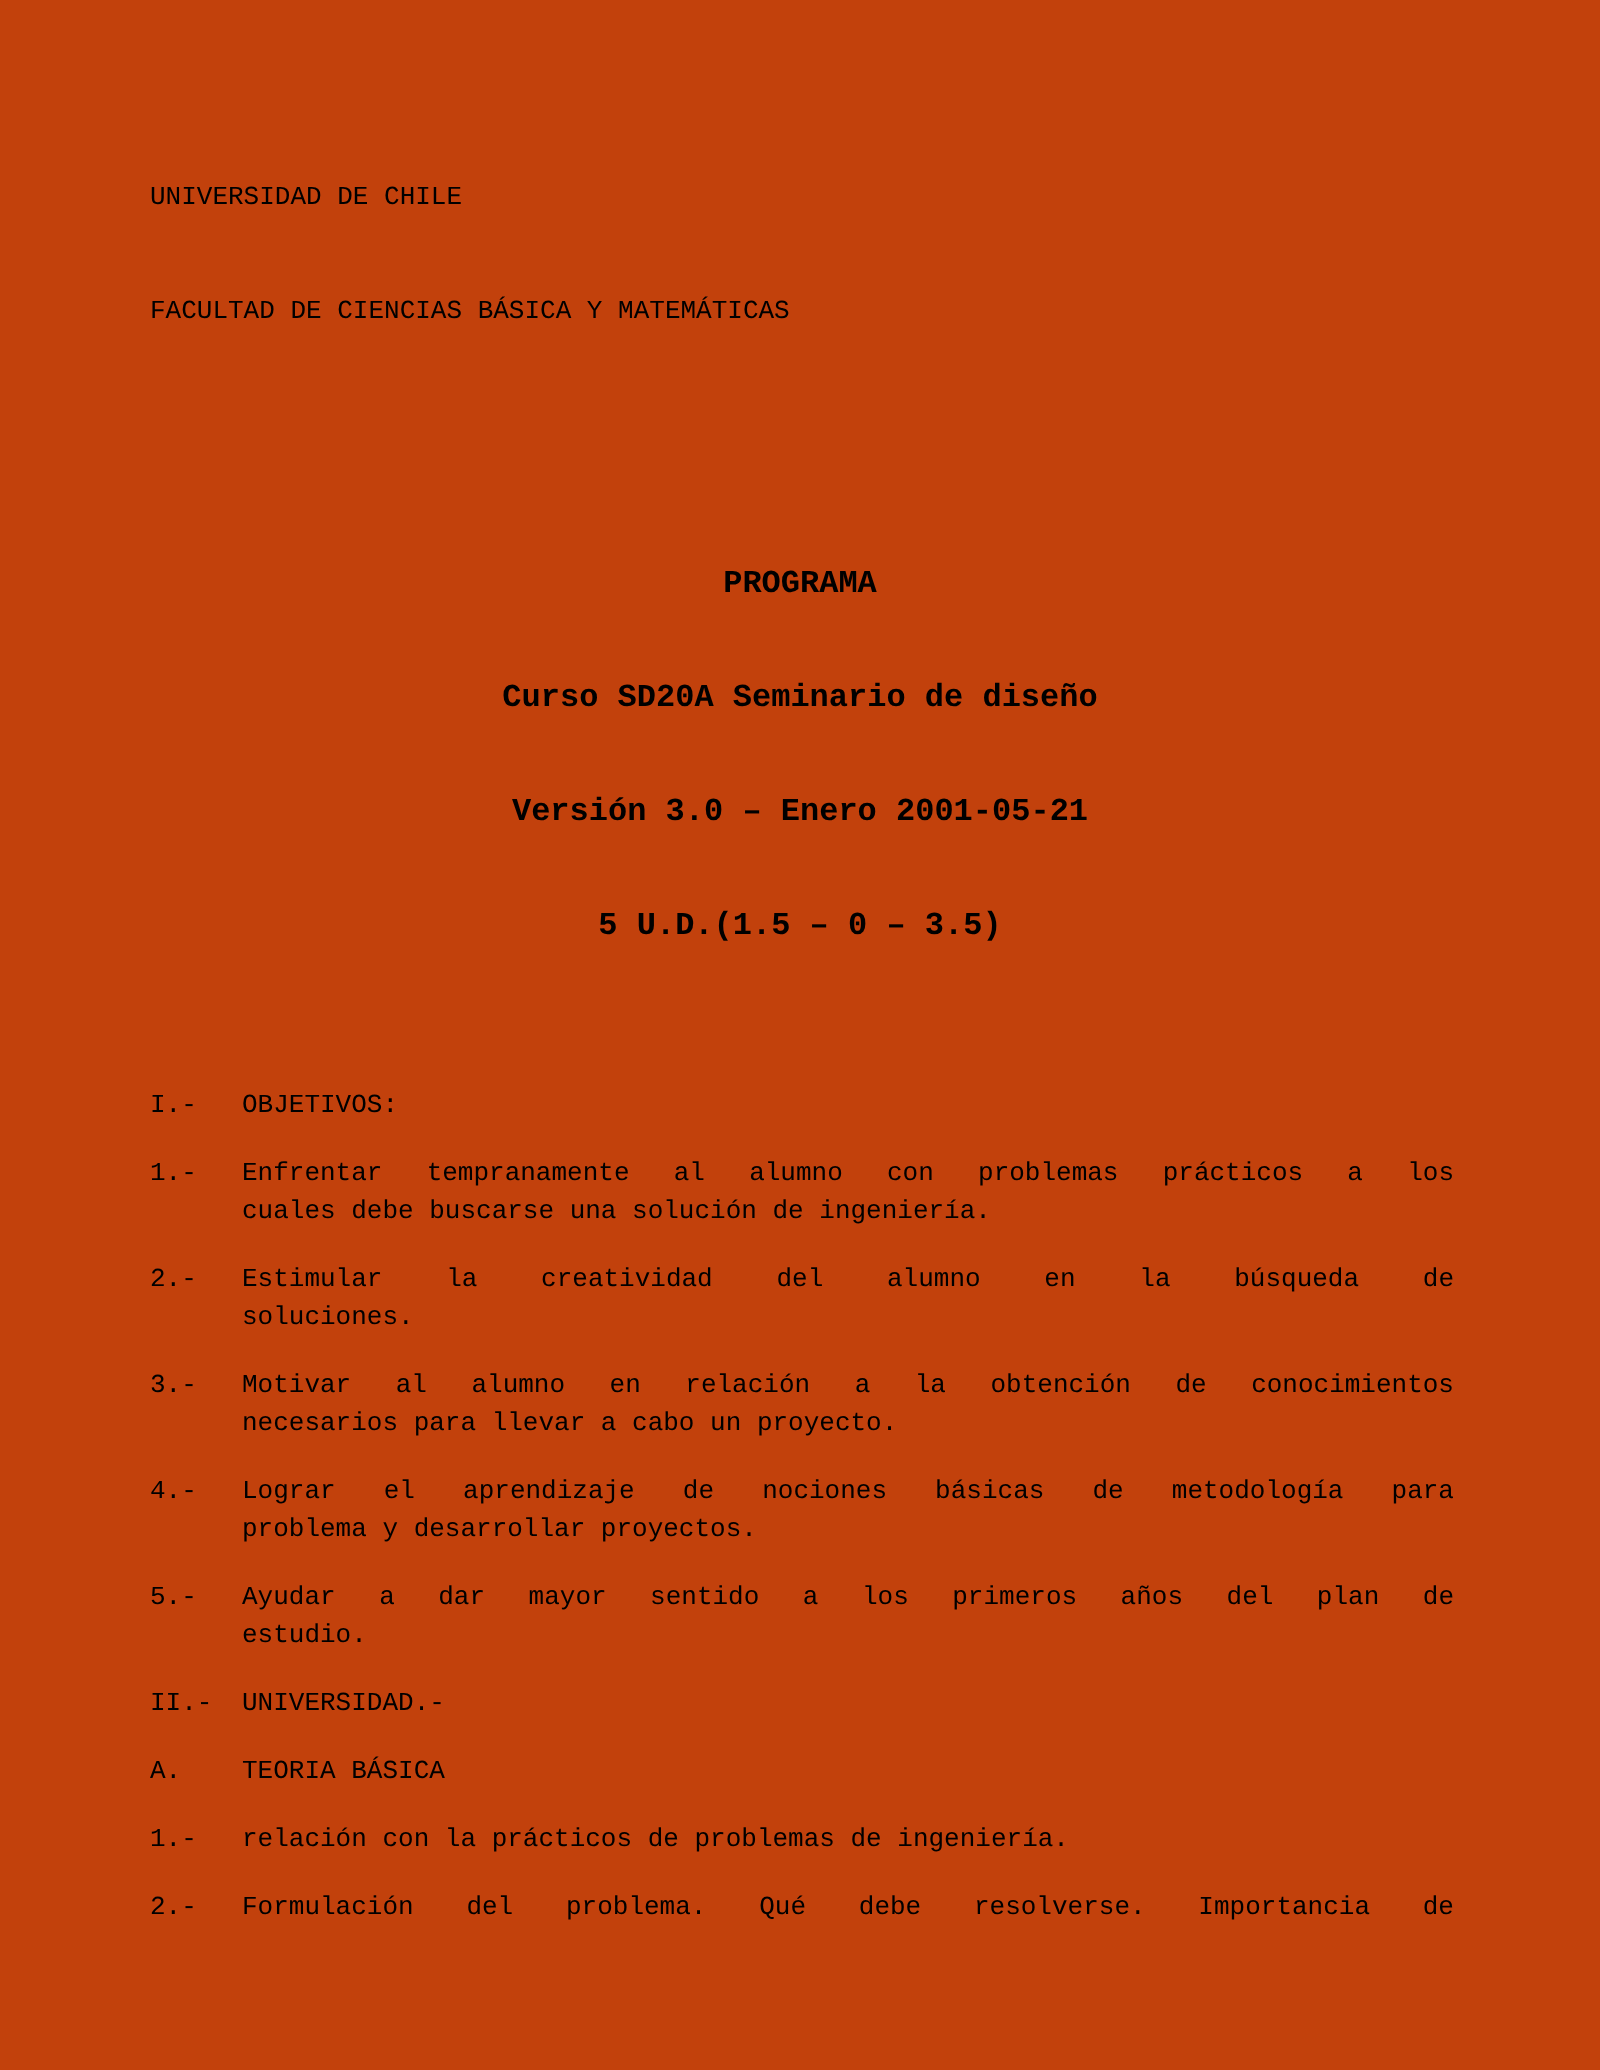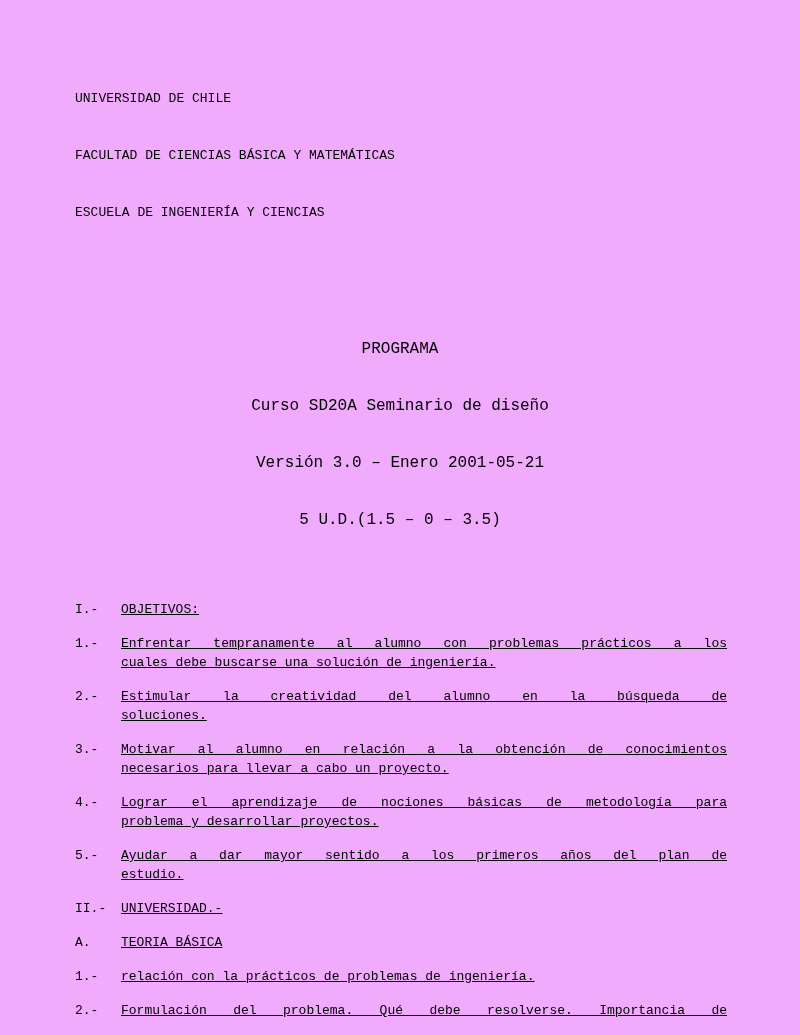--- a/index.html
+++ b/index.html
@@ -4,39 +4,39 @@
 <style>
   html, body {
     margin: 0;
     padding: 0;
     background: #ffffff;
   }
   .page {
     position: relative;
     width: 800px;
     height: 1035px;
-    background: #f0abfc;
+    background: #c2410c;
     color: #000000;
     font-family: "Liberation Mono", "DejaVu Sans Mono", monospace;
     box-sizing: border-box;
     padding-top: 51px;
     overflow: hidden;
   }
   .letterhead {
     margin-left: 75px;
     font-size: 13px;
     line-height: 19px;
     white-space: pre;
   }
   .doc-title {
     margin-top: 42px;
     width: 100%;
     text-align: center;
     font-size: 16px;
-    font-weight: normal;
+    font-weight: bold;
     line-height: 19px;
     white-space: pre;
   }
   .doc-body {
     margin-left: 75px;
     margin-top: 32px;
     font-size: 13px;
     line-height: 19px;
   }
   .para {
@@ -44,41 +44,39 @@
     margin: 0 0 15px 0;
   }
   .marker {
     width: 46px;
     flex: 0 0 46px;
     white-space: pre;
   }
   .text {
     width: 606px;
     flex: 0 0 606px;
-    text-decoration: underline;
   }
   .line {
     text-align: justify;
     text-align-last: justify;
     white-space: normal;
   }
   .line.last {
     text-align: left;
     text-align-last: auto;
   }
 </style>
 </head>
 <body>
 
 <div class="page">
 
   <div class="letterhead">
     <div>UNIVERSIDAD DE CHILE</div>
     <div>FACULTAD DE CIENCIAS BÁSICA Y MATEMÁTICAS</div>
-    <div>ESCUELA DE INGENIERÍA Y CIENCIAS</div>
   </div>
 
   <div class="doc-title">
     <div>PROGRAMA</div>
     <div>Curso SD20A Seminario de diseño</div>
     <div>Versión 3.0 – Enero 2001-05-21</div>
     <div>5 U.D.(1.5 – 0 – 3.5)</div>
   </div>
 
   <div class="doc-body">

